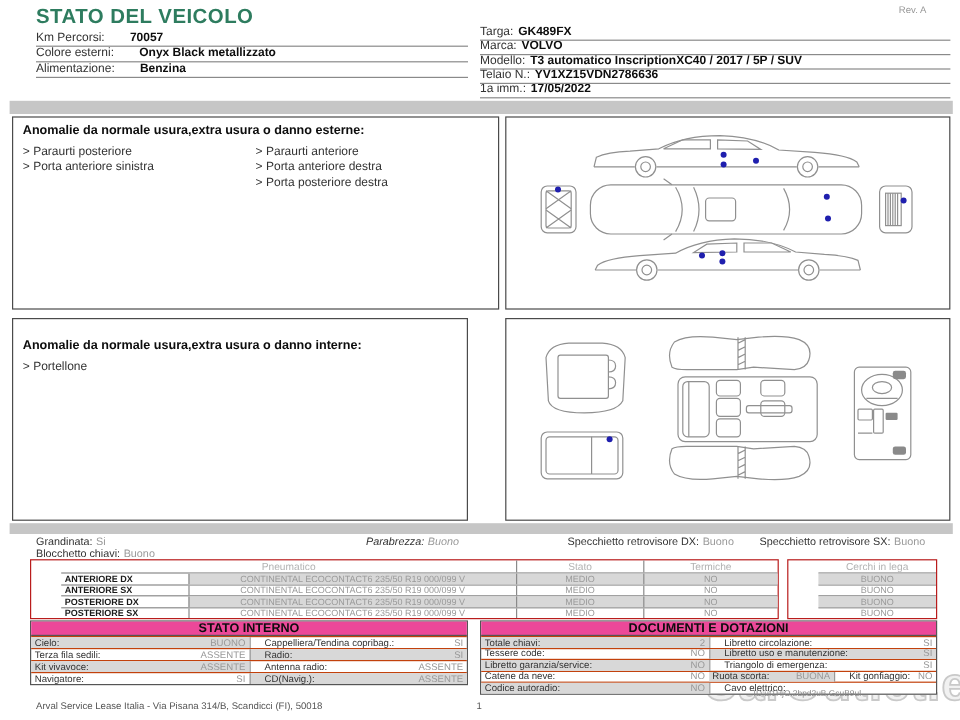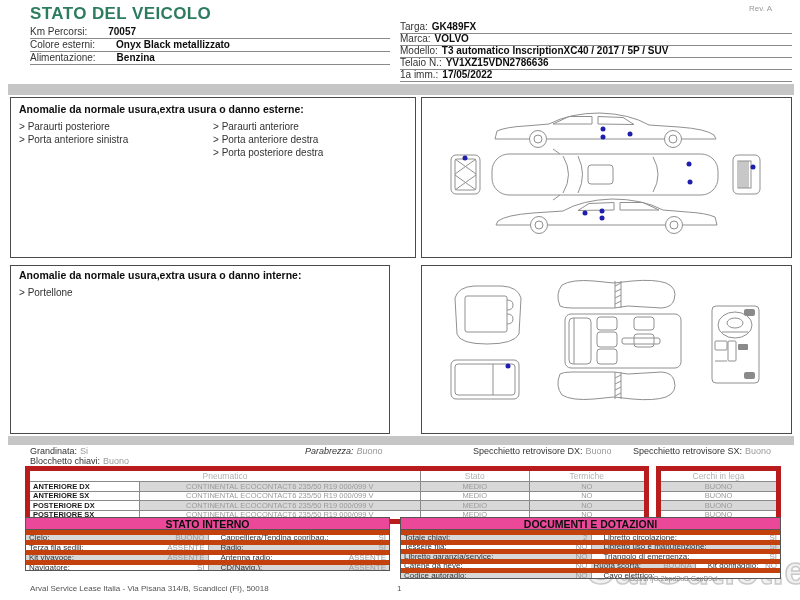--- a/index.html
+++ b/index.html
@@ -26,61 +26,61 @@
   #right-fields { left:400px; top:22px; width:392px; }
   #right-fields .hrow { height:12px; }
 
   .graybar { left:8px; width:786px; background:#c6c6c6; }
   #bar1 { top:84px; height:11px; }
   #bar2 { top:436px; height:9px; }
 
   .sectionbox { border:1px solid #4a4a4a; background:#fff; }
   #ext-left  { left:10px;  top:97px;  width:406px; height:161px; padding:5px 8px; }
   #ext-right { left:421px; top:97px;  width:371px; height:161px; }
-  #int-left  { left:10px;  top:265px; width:380px; height:169px; padding:3px 8px; }
+  #int-left  { left:10px;  top:265px; width:380px; height:169px; padding:16px 8px; }
   #int-right { left:421px; top:265px; width:371px; height:169px; }
   .sec-title { font-size:10.5px; font-weight:bold; color:#0d0d0d; margin-bottom:5px; }
   .item-cols { display:flex; }
   .icol { width:198px; }
   .item { font-size:10px; color:#333; line-height:13px; }
   .item::before { content:"> "; }
 
   
   .cond { font-size:9px; white-space:nowrap; }
   .cond .lab { color:#333; }
   .cond .val { color:#999; margin-left:3px; }
   #cond-grandinata { left:30px;  top:446px; }
   #cond-blocchetto { left:30px;  top:456px; }
   #cond-parabrezza { left:305px; top:446px;font-style:italic; }
   #cond-specdx     { left:473px; top:446px; }
   #cond-specsx     { left:633px; top:446px; }
 
   
-  .ttable { border:5px solid #b91c1c; background:#fff; }
+  .ttable { border:1px solid #b91c1c; background:#fff;padding-left:25px; }
   .trow { display:flex; border-top:1px solid #8a8a8a; height:9.5px; }
   .trow.thead { border-top:none; height:10px; }
   .tc { border-left:1px solid #8a8a8a; display:flex; align-items:center; justify-content:center;
         font-size:7.5px; color:#9a9a9a; white-space:nowrap; overflow:hidden; }
   .tc:first-child { border-left:none; }
   .thead .tc { color:#b2b2b2; font-size:8.5px; }
   .c-pos   { width:110px; justify-content:flex-start; padding-left:3px; font-weight:bold; color:#1a1a1a; }
   .c-pneu  { width:285px; }
   .c-stato { width:110px; }
   .c-term  { width:117px; }
   .c-pneu-h { width:395px; }
   .c-cer   { width:123px; }
   .shade   { background:#d8d8d8; }
   #tyre-main   { left:25px;  top:466px; width:624px; }
   #tyre-cerchi { left:656px; top:466px; width:125px; }
 
   
   .panel { border:1px solid #555; background:#fff; }
   .panel-head { background:#ec4899; font-weight:bold; font-size:10.5px; text-align:center;
                 height:12px; line-height:12px; color:#0d0d0d; border-bottom:1px solid #555; }
-  .prow { display:flex; border-top:5px solid #c2410c; }
+  .prow { display:flex; border-top:1px solid #c2410c; }
   .prow:first-of-type { border-top:none; }
   .pcell { width:50%; display:flex; justify-content:space-between; align-items:center;
            font-size:8px; padding:0 3px; white-space:nowrap; overflow:hidden; }
   .pcell + .pcell, .psub + .psub { border-left:1px solid #999;padding-left:12px; }
   .pl { color:#333; }
   .pv { color:#999; }
   .pshade { background:#d8d8d8; }
   .psplit { width:50%; display:flex; }
   .psub { display:flex; justify-content:space-between; align-items:center; font-size:8px; padding:0 3px; white-space:nowrap; overflow:hidden; }
   .psub1 { width:55%; }
@@ -389,21 +389,21 @@
         <span class="pl">Totale chiavi:</span>
         <span class="pv">2</span>
       </div>
     <div class="pcell">
         <span class="pl">Libretto circolazione:</span>
         <span class="pv">SI</span>
       </div>
   </div>
   <div class="prow">
     <div class="pcell">
-        <span class="pl">Tessere fila:</span>
+        <span class="pl">Tessere code:</span>
         <span class="pv">NO</span>
       </div>
     <div class="pcell pshade">
         <span class="pl">Libretto uso e manutenzione:</span>
         <span class="pv">SI</span>
       </div>
   </div>
   <div class="prow">
     <div class="pcell pshade">
         <span class="pl">Libretto garanzia/service:</span>

